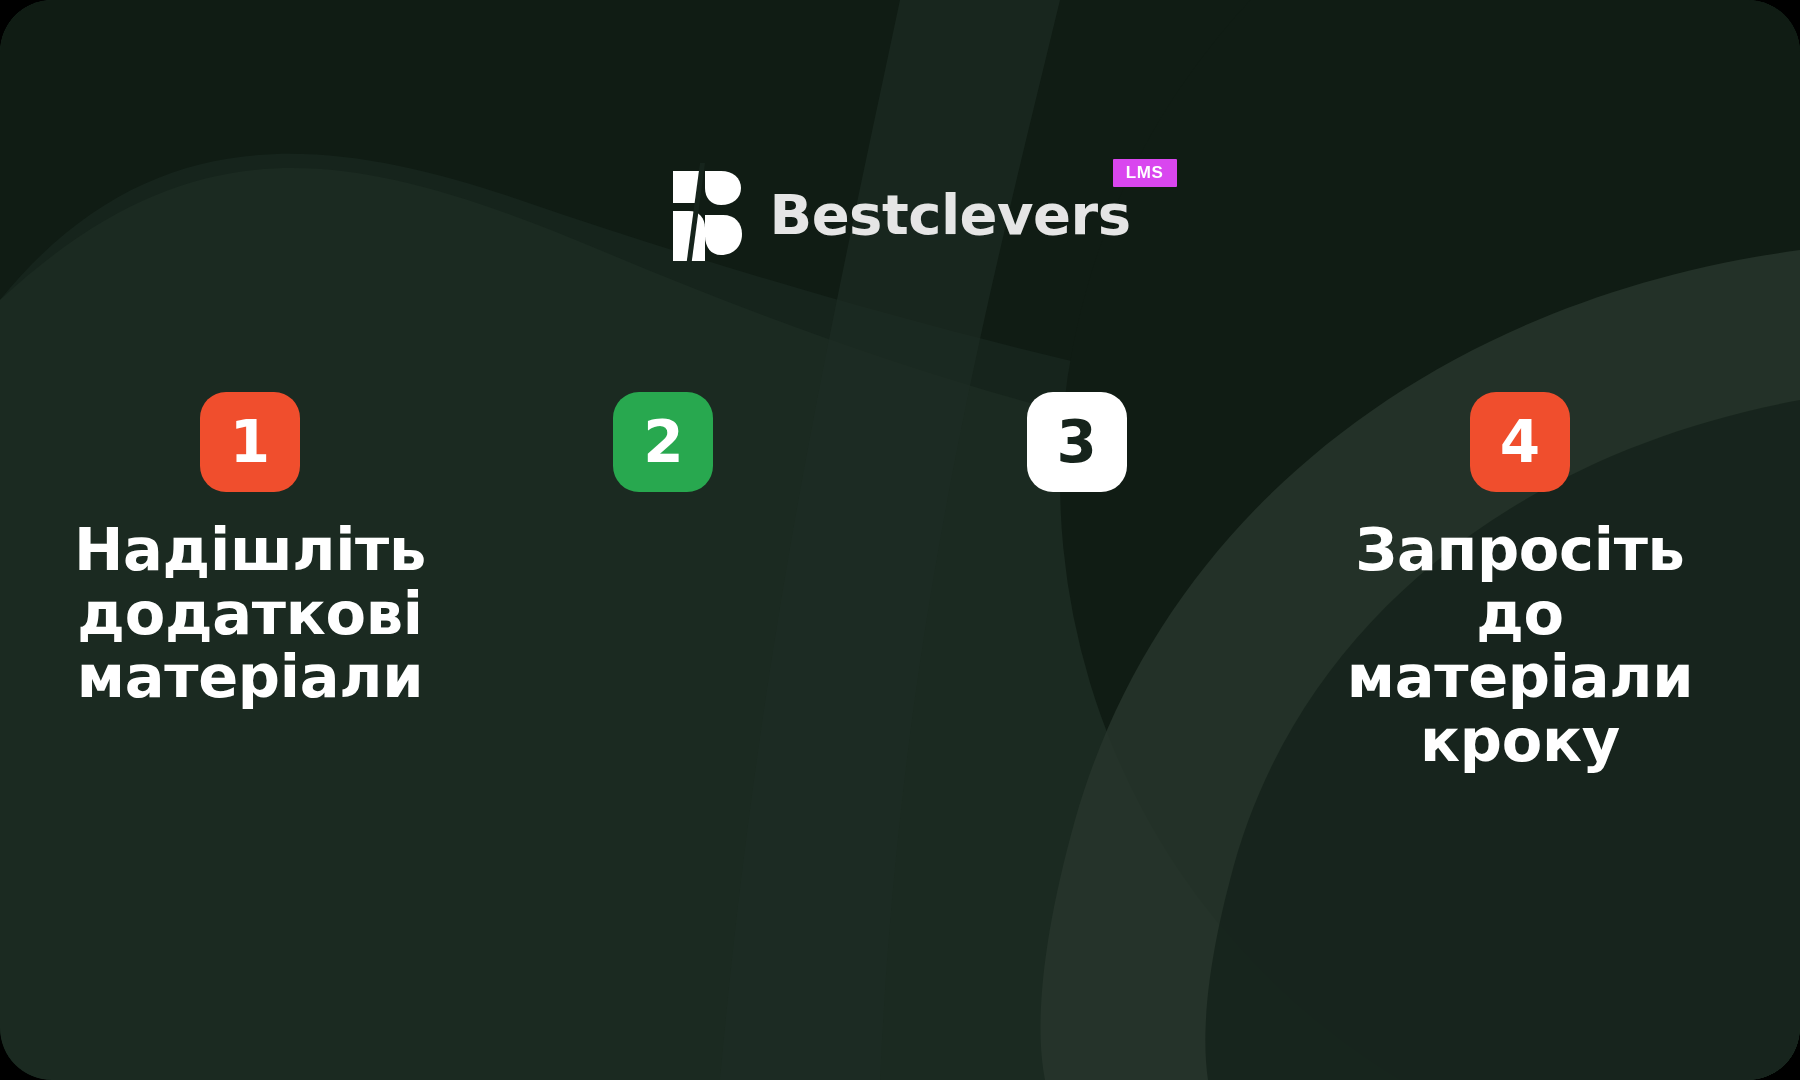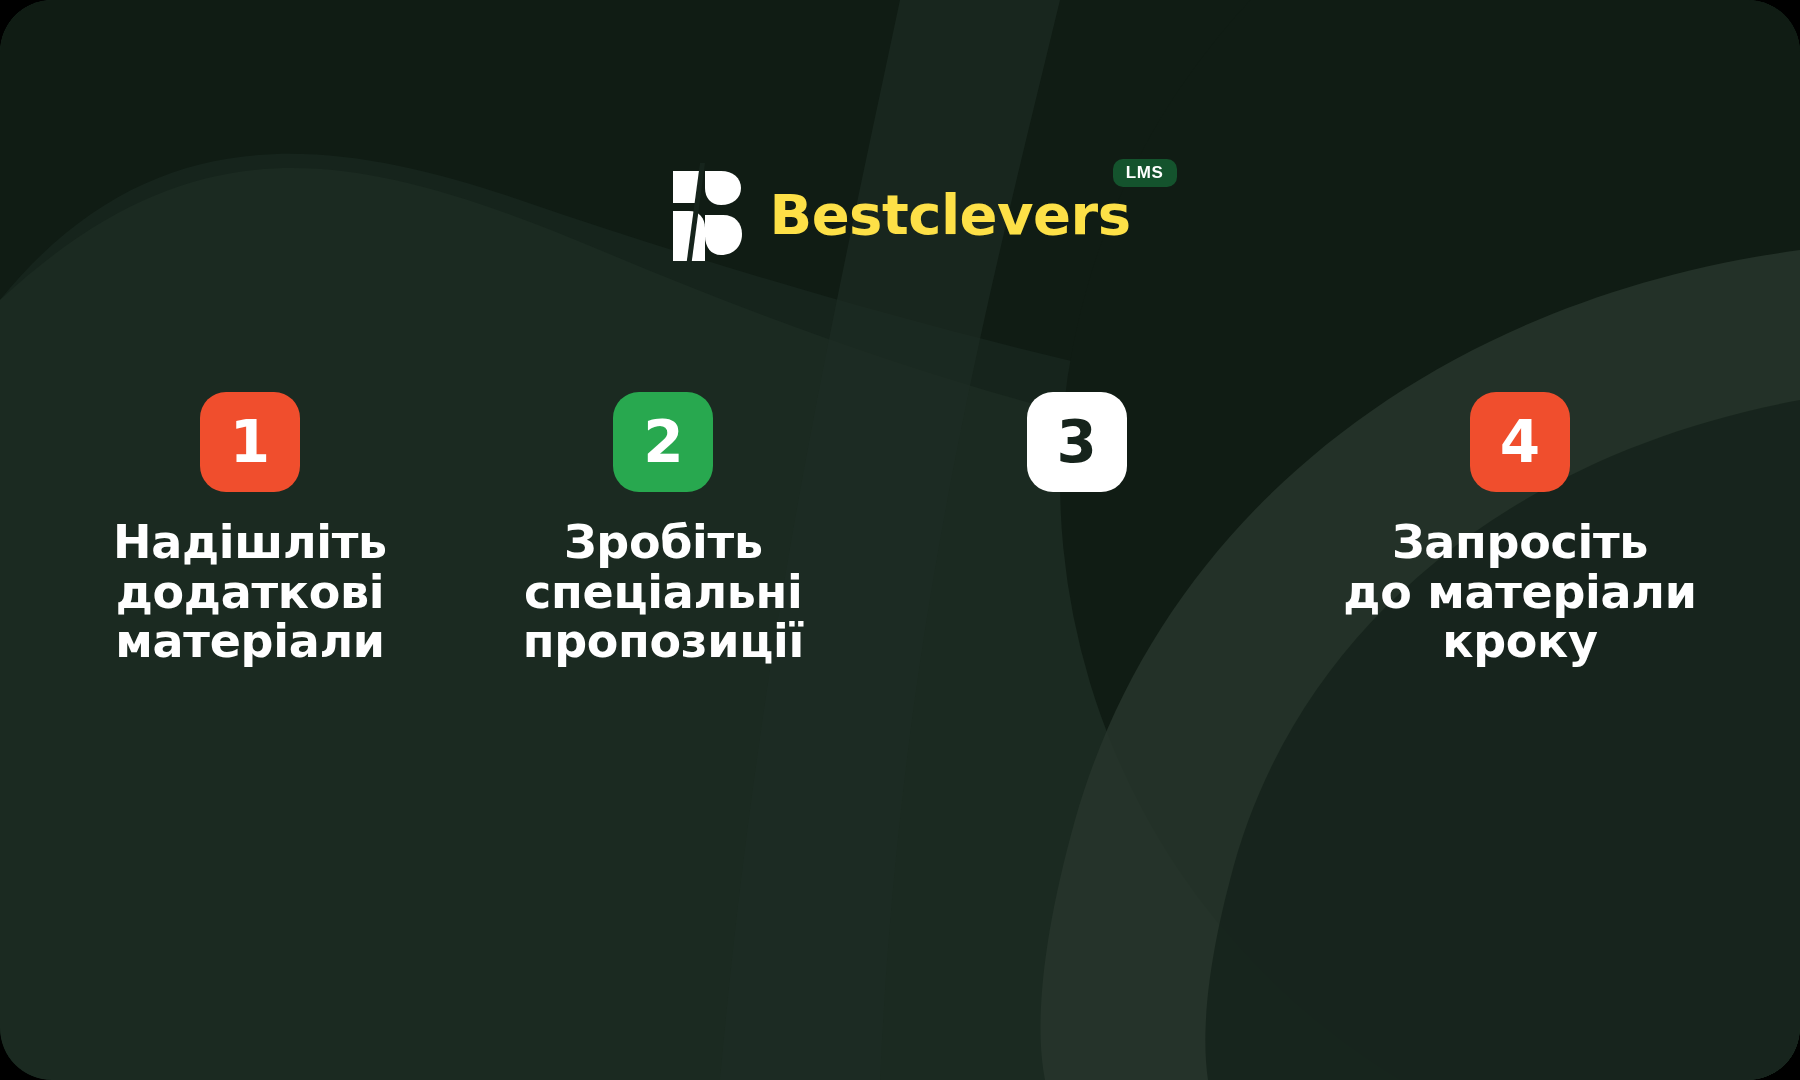--- a/index.html
+++ b/index.html
@@ -56,35 +56,35 @@
   }
   .logo-text-wrap {
     position: relative;
     display: inline-block;
   }
   .logo-text {
     font-family: "DejaVu Sans", "Liberation Sans", sans-serif;
     font-size: 56px;
     font-weight: 700;
     letter-spacing: -0.5px;
-    color: #fde047;
+    color: #e5e5e5;
     line-height: 1;
     white-space: nowrap;
   }
   .lms-badge {
     position: absolute;
     top: -28px;
     right: -46px;
-    background: #14532d;
+    background: #d946ef;
     color: #FFFFFF;
     font-size: 17px;
     font-weight: 700;
     letter-spacing: 0.6px;
     padding: 5px 13px 6px;
-    border-radius: 10px;
+    border-radius: 1px;
     line-height: 1;
   }
 
   
   .steps {
     position: absolute;
     top: 392px;
     left: 60px;
     right: 60px;
     display: flex;
@@ -112,21 +112,21 @@
     line-height: 1;
     color: #FFFFFF;
     margin-bottom: 26px;
   }
   .badge.orange { background: #F04E2D; color: #FFFFFF; }
   .badge.green  { background: #28A84F; color: #FFFFFF; }
   .badge.white  { background: #FFFFFF; color: #16241C; }
 
   .step-title {
     font-family: "DejaVu Sans", "Liberation Sans", sans-serif;
-    font-size: 46px;
+    font-size: 59px;
     font-weight: 700;
     line-height: 1.08;
     color: #FFFFFF;
     letter-spacing: -0.3px;
     white-space: pre-line;
   }
   .step-4 .step-title { width: 420px; }
   .step-4 { width: 440px; }
 </style>
 </head>
@@ -178,23 +178,20 @@
 
     <div class="step step-1">
       <div class="badge orange">1</div>
       <div class="step-title">Надішліть
 додаткові
 матеріали</div>
     </div>
 
     <div class="step step-2">
       <div class="badge green">2</div>
-      <div class="step-title">Зробіть
-спеціальні
-пропозиції</div>
     </div>
 
     <div class="step step-3">
       <div class="badge white">3</div>
     </div>
 
     <div class="step step-4">
       <div class="badge orange">4</div>
       <div class="step-title">Запросіть
 до матеріали

